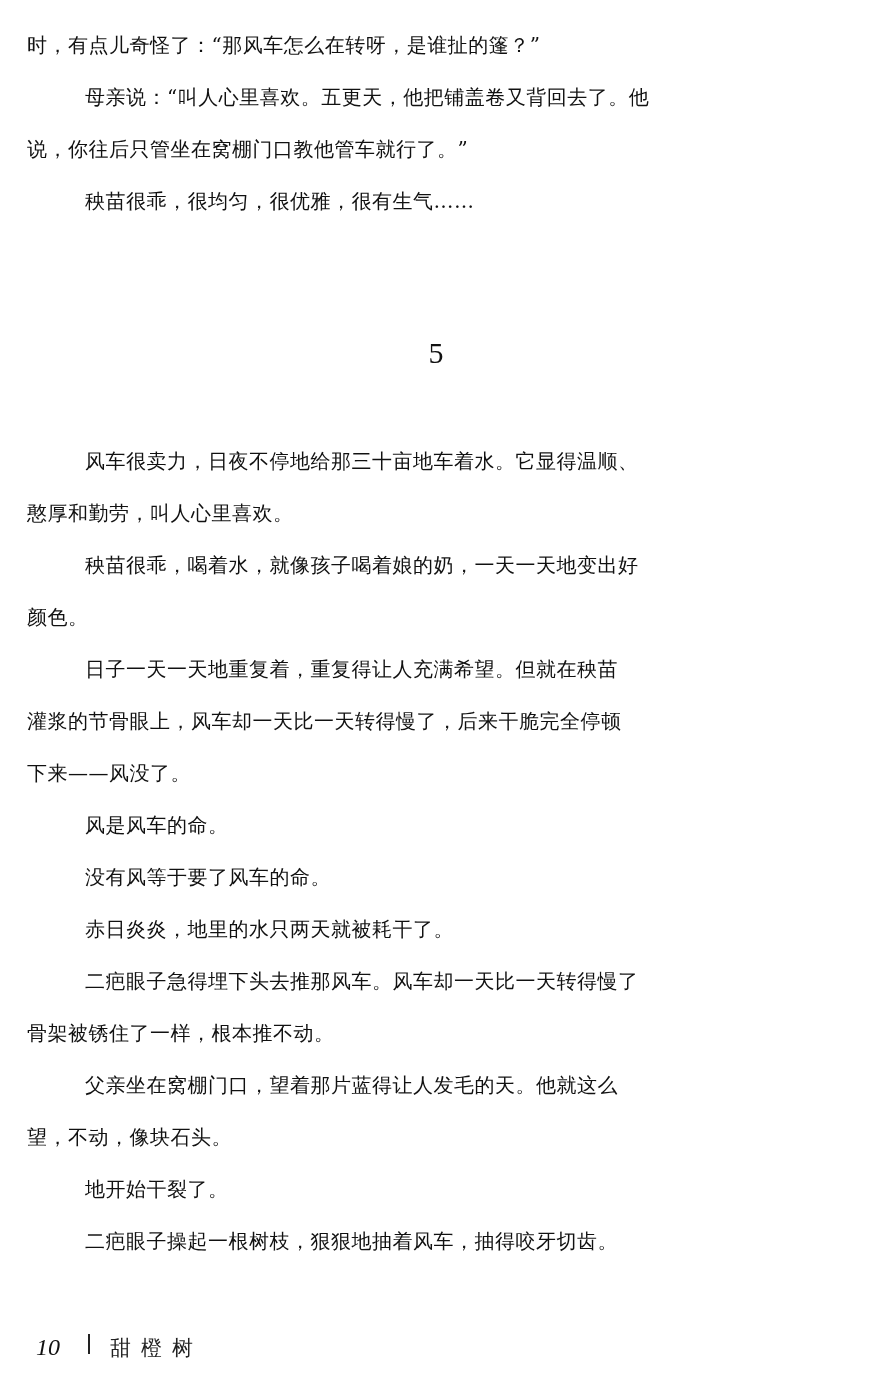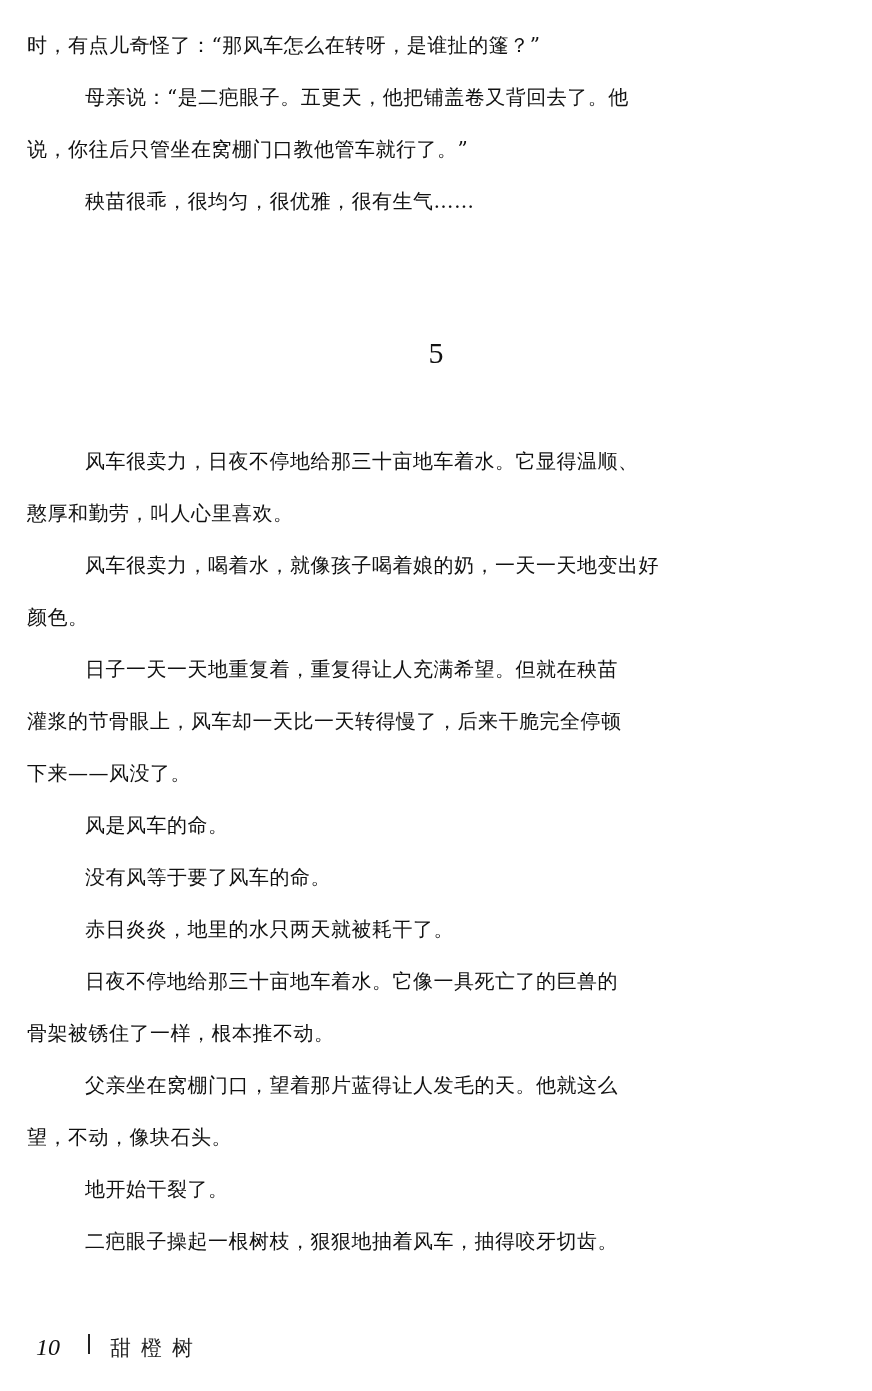--- a/index.html
+++ b/index.html
@@ -15,37 +15,37 @@
     .pagenum { font-style: italic; font-family: "Liberation Serif", serif; }
     .sep { display: inline-block; width: 2px; height: 20px; background: #222; margin: 0 20px 0 28px; }
     .booktitle { font-family: "DejaVu Sans", sans-serif; font-size: 21px; letter-spacing: 10px; color: #222; }
   </style>
 </head>
 <body>
 
 <div class="page">
   <div id="lines-top">
       <div class="line" style="top: 28px;">时，有点儿奇怪了：“那风车怎么在转呀，是谁扯的篷？”</div>
-      <div class="line indent" style="top: 80px;">母亲说：“是二疤眼子。五更天，他把铺盖卷又背回去了。他</div>
+      <div class="line indent" style="top: 80px;">母亲说：“叫人心里喜欢。五更天，他把铺盖卷又背回去了。他</div>
       <div class="line" style="top: 132px;">说，你往后只管坐在窝棚门口教他管车就行了。”</div>
       <div class="line indent" style="top: 184px;">秧苗很乖，很均匀，很优雅，很有生气……</div>
     </div>
   <div class="chapter" style="top:336px;">5</div>
   <div id="lines-bottom">
       <div class="line indent" style="top: 444px;">风车很卖力，日夜不停地给那三十亩地车着水。它显得温顺、</div>
       <div class="line" style="top: 496px;">憨厚和勤劳，叫人心里喜欢。</div>
-      <div class="line indent" style="top: 548px;">风车很卖力，喝着水，就像孩子喝着娘的奶，一天一天地变出好</div>
+      <div class="line indent" style="top: 548px;">秧苗很乖，喝着水，就像孩子喝着娘的奶，一天一天地变出好</div>
       <div class="line" style="top: 600px;">颜色。</div>
       <div class="line indent" style="top: 652px;">日子一天一天地重复着，重复得让人充满希望。但就在秧苗</div>
       <div class="line" style="top: 704px;">灌浆的节骨眼上，风车却一天比一天转得慢了，后来干脆完全停顿</div>
       <div class="line" style="top: 756px;">下来——风没了。</div>
       <div class="line indent" style="top: 808px;">风是风车的命。</div>
       <div class="line indent" style="top: 860px;">没有风等于要了风车的命。</div>
       <div class="line indent" style="top: 912px;">赤日炎炎，地里的水只两天就被耗干了。</div>
-      <div class="line indent" style="top: 964px;">日夜不停地给那三十亩地车着水。它像一具死亡了的巨兽的</div>
+      <div class="line indent" style="top: 964px;">二疤眼子急得埋下头去推那风车。风车却一天比一天转得慢了</div>
       <div class="line" style="top: 1016px;">骨架被锈住了一样，根本推不动。</div>
       <div class="line indent" style="top: 1068px;">父亲坐在窝棚门口，望着那片蓝得让人发毛的天。他就这么</div>
       <div class="line" style="top: 1120px;">望，不动，像块石头。</div>
       <div class="line indent" style="top: 1172px;">地开始干裂了。</div>
       <div class="line indent" style="top: 1224px;">二疤眼子操起一根树枝，狠狠地抽着风车，抽得咬牙切齿。</div>
     </div>
 </div>
 
 <div class="footer">
   <span class="pagenum">10</span>

